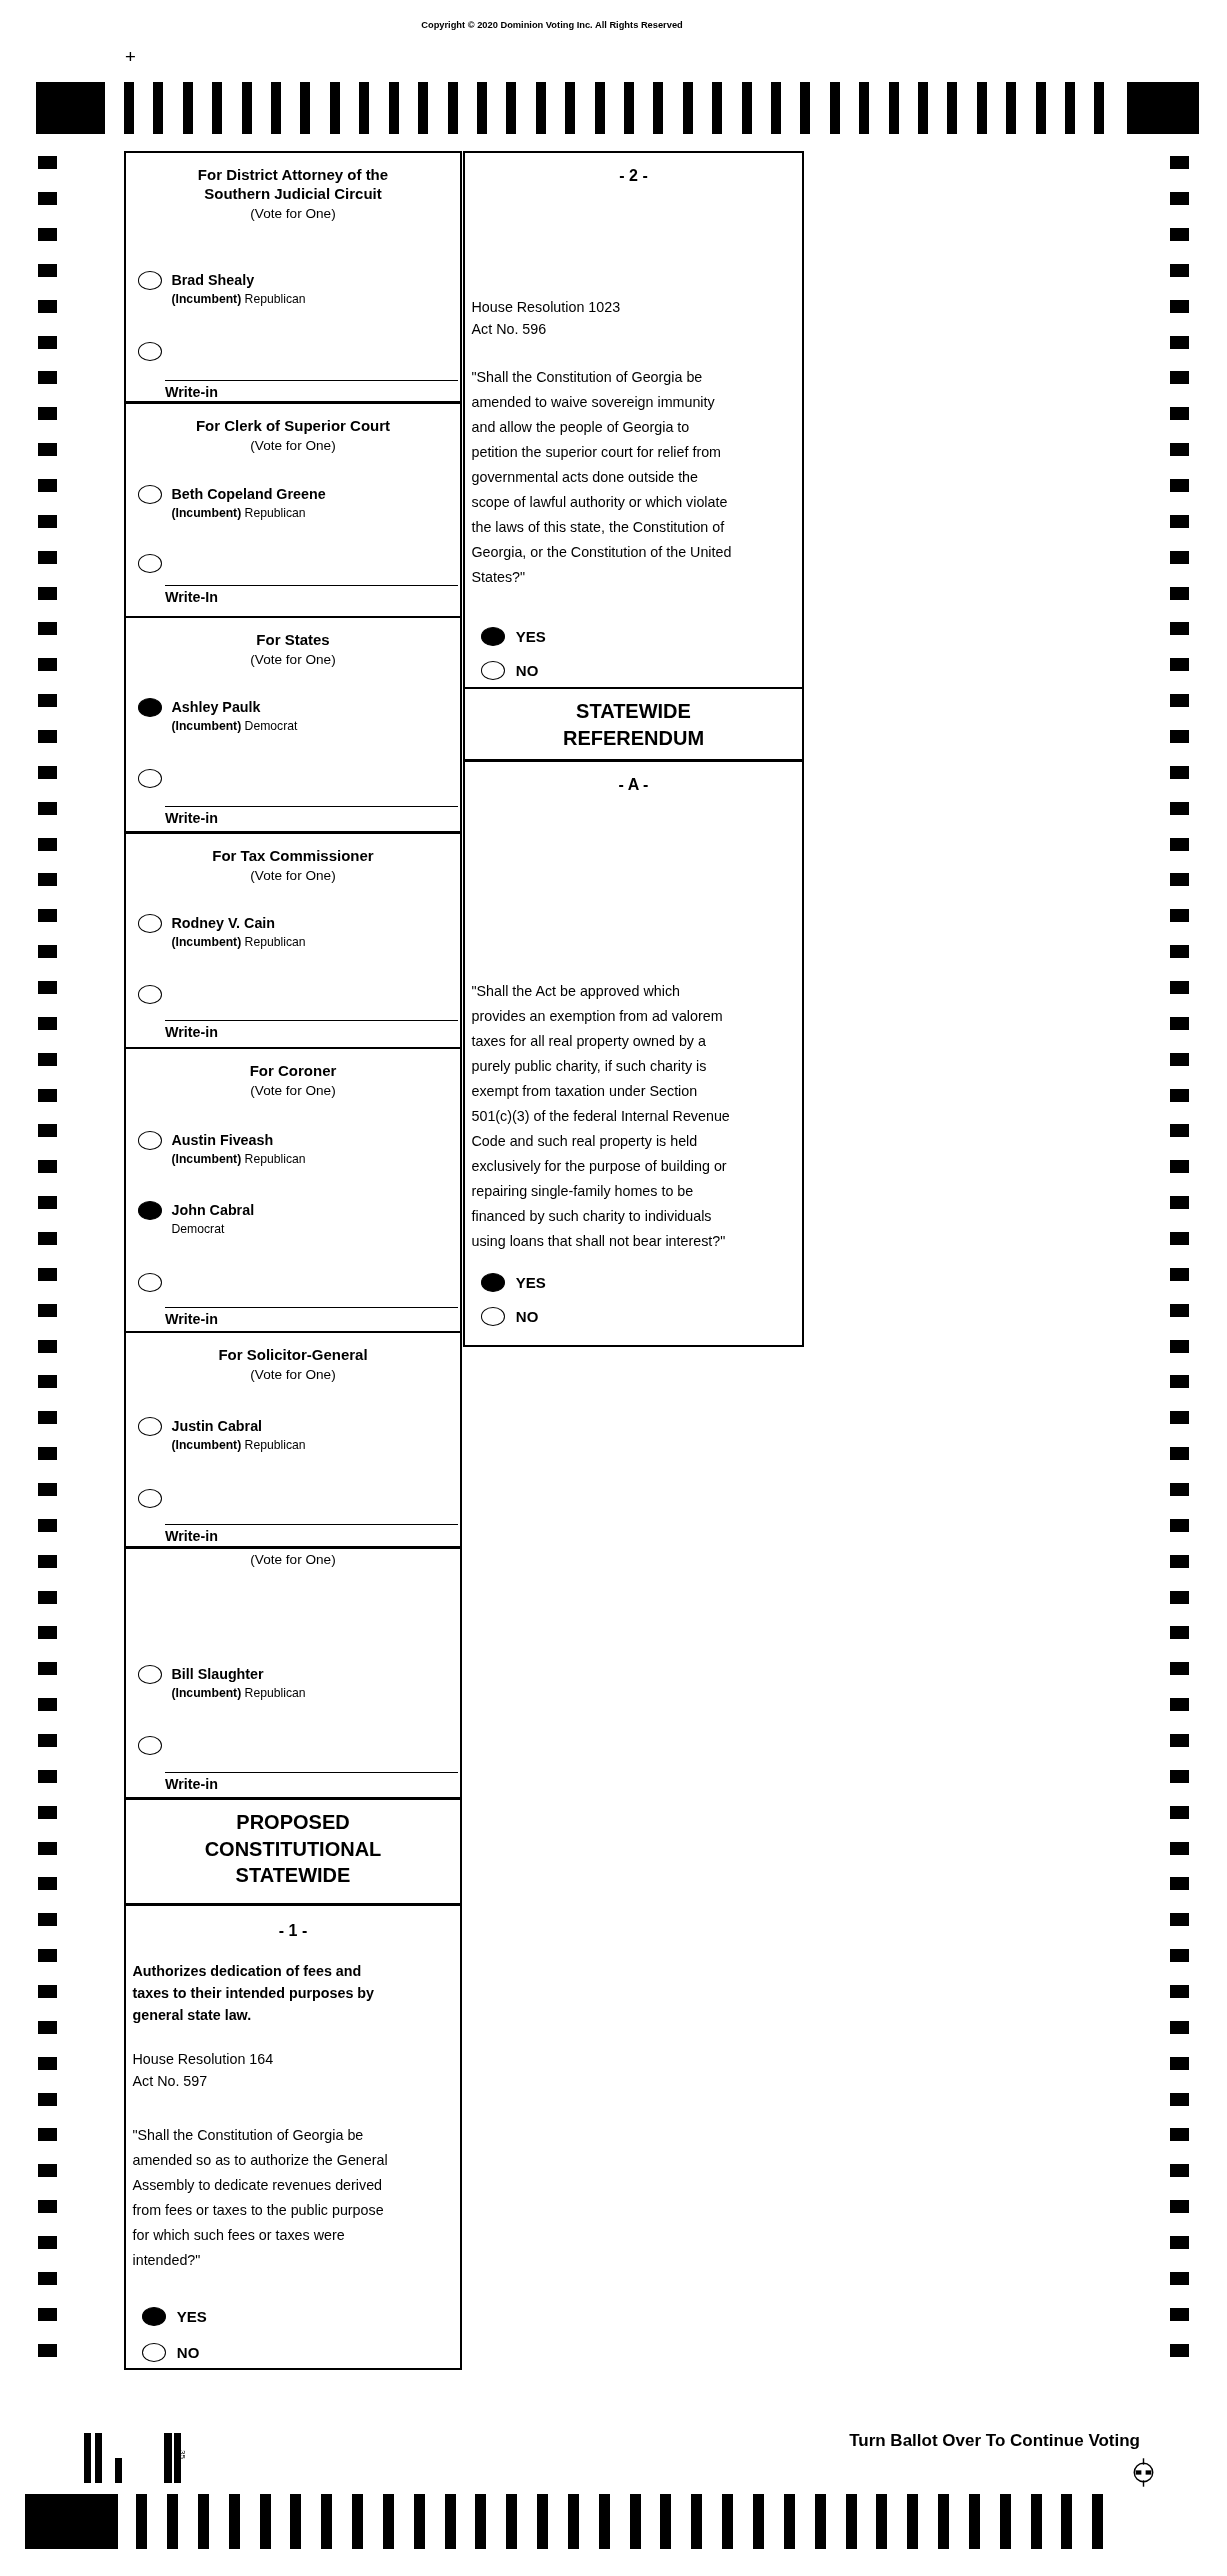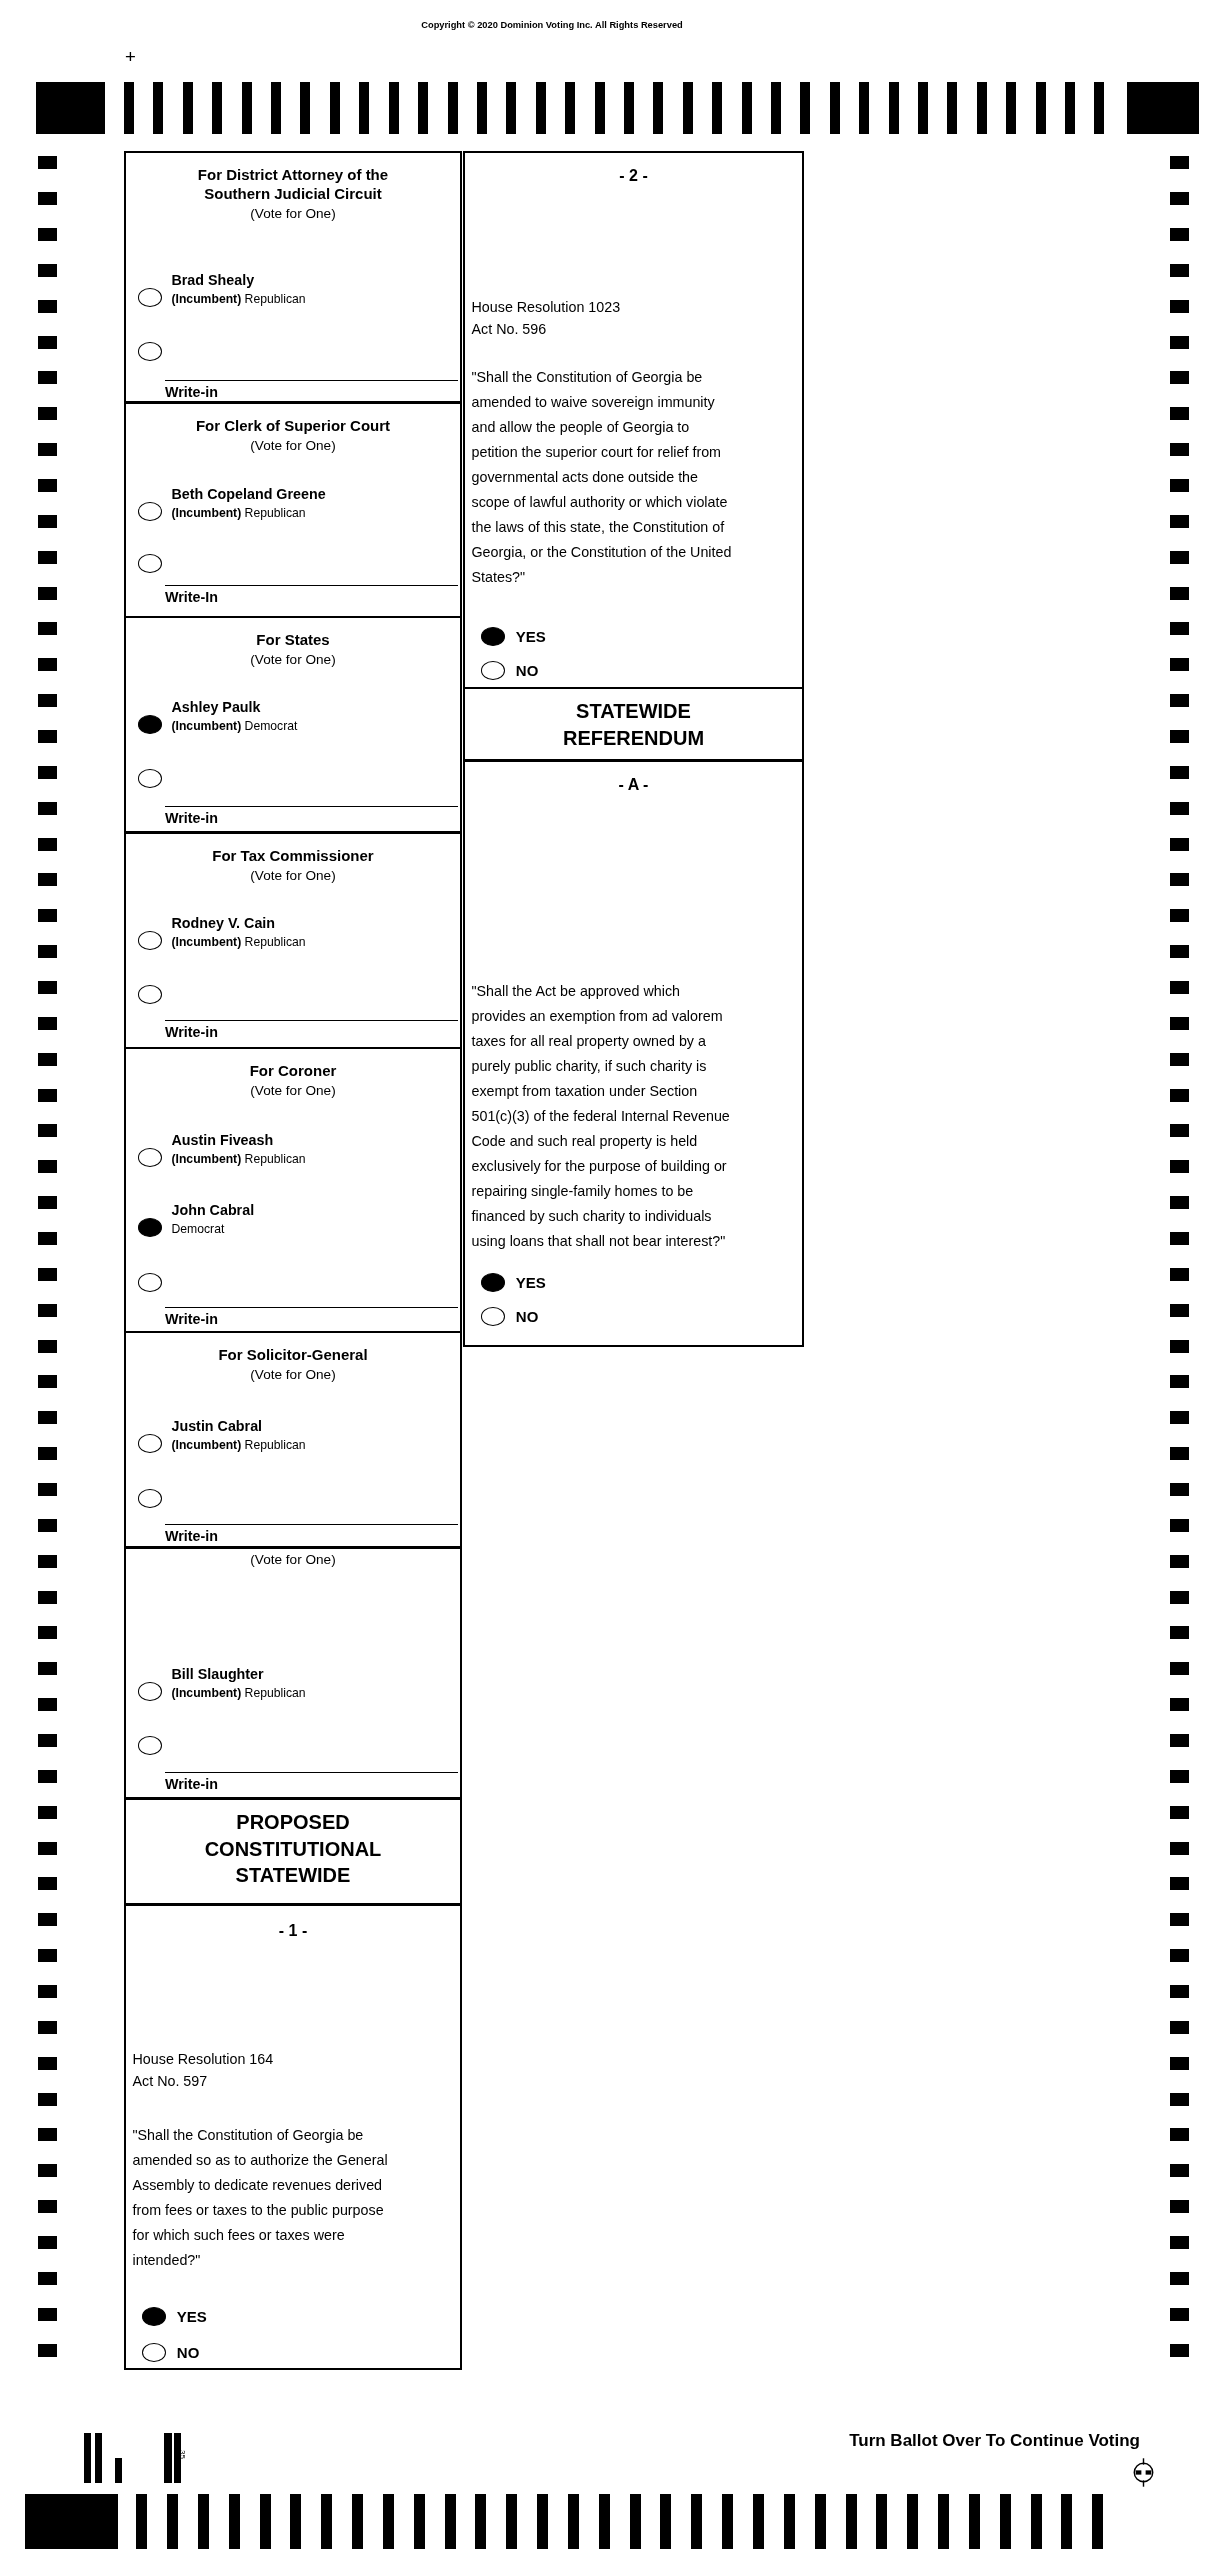--- a/index.html
+++ b/index.html
@@ -17,21 +17,21 @@
   .col-left  { left:124px; width:338px; }
   .col-right { left:463px; width:341px; }
 
   .box { position:absolute; left:0; box-sizing:border-box; border:2.2px solid #000; background:#fff; }
   .col-left  .box { width:338px; }
   .col-right .box { width:341px; }
 
   .c-title { padding-top:11.5px; text-align:center; font-weight:bold; font-size:15px; line-height:19.4px; }
   .c-instr { text-align:center; font-size:13.6px; margin-top:2.9px; }
 
-  .opt { position:absolute; left:12.2px; display:flex; align-items:flex-end; }
+  .opt { position:absolute; left:12.2px; display:flex; align-items:flex-start; }
   .oval { width:22px; height:17px; border:1.4px solid #000; border-radius:50%;
           flex:none; background:#fff; }
   .oval.filled { background:#000; }
   .opt-txt { margin-left:9.3px; }
   .opt-name { display:block; font-size:14.3px; font-weight:bold; line-height:18.6px; }
   .opt-sub  { display:block; font-size:12.2px; line-height:16px; margin-top:1.4px; }
   .opt-sub b { font-size:12.2px; }
 
   .writein { position:absolute; left:39px; width:293px; border-top:1.4px solid #000;
              font-weight:bold; font-size:14.3px; padding-top:2.9px; }
@@ -210,20 +210,23 @@
     </section>
 
     <section class="box sect-head" style="top:1647px;height:107px">
       <div>PROPOSED</div>
       <div>CONSTITUTIONAL</div>
       <div>STATEWIDE</div>
     </section>
 
     <section class="box" style="top:1753px;height:466px">
       <div class="m-num" style="top:16px">- 1 -</div>
+      <div class="m-summary" style="top:54px">Authorizes dedication of fees and
+taxes to their intended purposes by
+general state law.</div>
       <div class="m-refs" style="top:143px">
         <div>House Resolution 164</div>
         <div>Act No. 597</div>
       </div>
       <div class="m-question" style="top:217px">"Shall the Constitution of Georgia be
 amended so as to authorize the General
 Assembly to dedicate revenues derived
 from fees or taxes to the public purpose
 for which such fees or taxes were
 intended?"</div>

